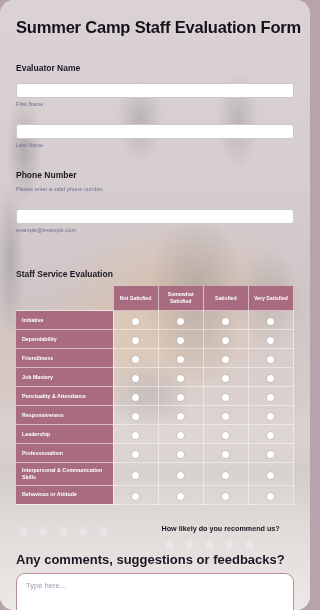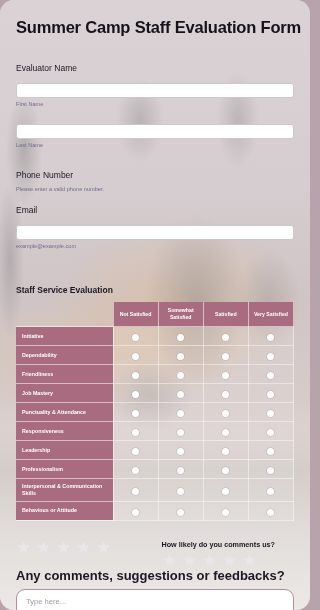--- a/index.html
+++ b/index.html
@@ -78,21 +78,21 @@
     color: #16121a;
     letter-spacing: -0.2px;
     padding-top: 18px;
     padding-bottom: 4px;
     white-space: nowrap;
   }
 
   
   .field-label {
     font-size: 8.5px;
-    font-weight: 400;
+    font-weight: 700;
     color: #1c1722;
     margin-bottom: 6px;
   }
   .hint {
     font-size: 5.6px;
     color: #6f6f8e;
     margin-top: 3px;
   }
   .text-input {
     width: 100%;
@@ -234,21 +234,20 @@
     </div>
 
     
     <div class="block">
       <div class="row2">
         <div class="col">
           <div class="field-label">Phone Number</div>
           <div class="hint">Please enter a valid phone number.</div>
         </div>
         <div class="col">
-          <div class="field-label">Email</div>
           <input class="text-input" type="text" placeholder="" style="">
           <div class="hint">example@example.com</div>
         </div>
       </div>
     </div>
 
     
     <div class="matrix-title">Staff Service Evaluation</div>
     <table class="matrix">
       <colgroup>
@@ -366,21 +365,21 @@
               </svg>
             </span>
             <span class="star">
               <svg width="15" height="15" viewBox="0 0 24 24">
                 <path fill="#e8e6e9" d="M12 2.4l2.95 5.98 6.6.96-4.78 4.66 1.13 6.58L12 17.48 6.1 20.58l1.13-6.58L2.45 9.34l6.6-.96z"></path>
               </svg>
             </span>
           </div>
         </div>
         <div class="col">
-          <div class="star-q">How likely do you comments us?</div>
+          <div class="star-q">How likely do you recommend us?</div>
           <div class="stars">
             <span class="star">
               <svg width="15" height="15" viewBox="0 0 24 24">
                 <path fill="#e8e6e9" d="M12 2.4l2.95 5.98 6.6.96-4.78 4.66 1.13 6.58L12 17.48 6.1 20.58l1.13-6.58L2.45 9.34l6.6-.96z"></path>
               </svg>
             </span>
             <span class="star">
               <svg width="15" height="15" viewBox="0 0 24 24">
                 <path fill="#e8e6e9" d="M12 2.4l2.95 5.98 6.6.96-4.78 4.66 1.13 6.58L12 17.48 6.1 20.58l1.13-6.58L2.45 9.34l6.6-.96z"></path>
               </svg>

